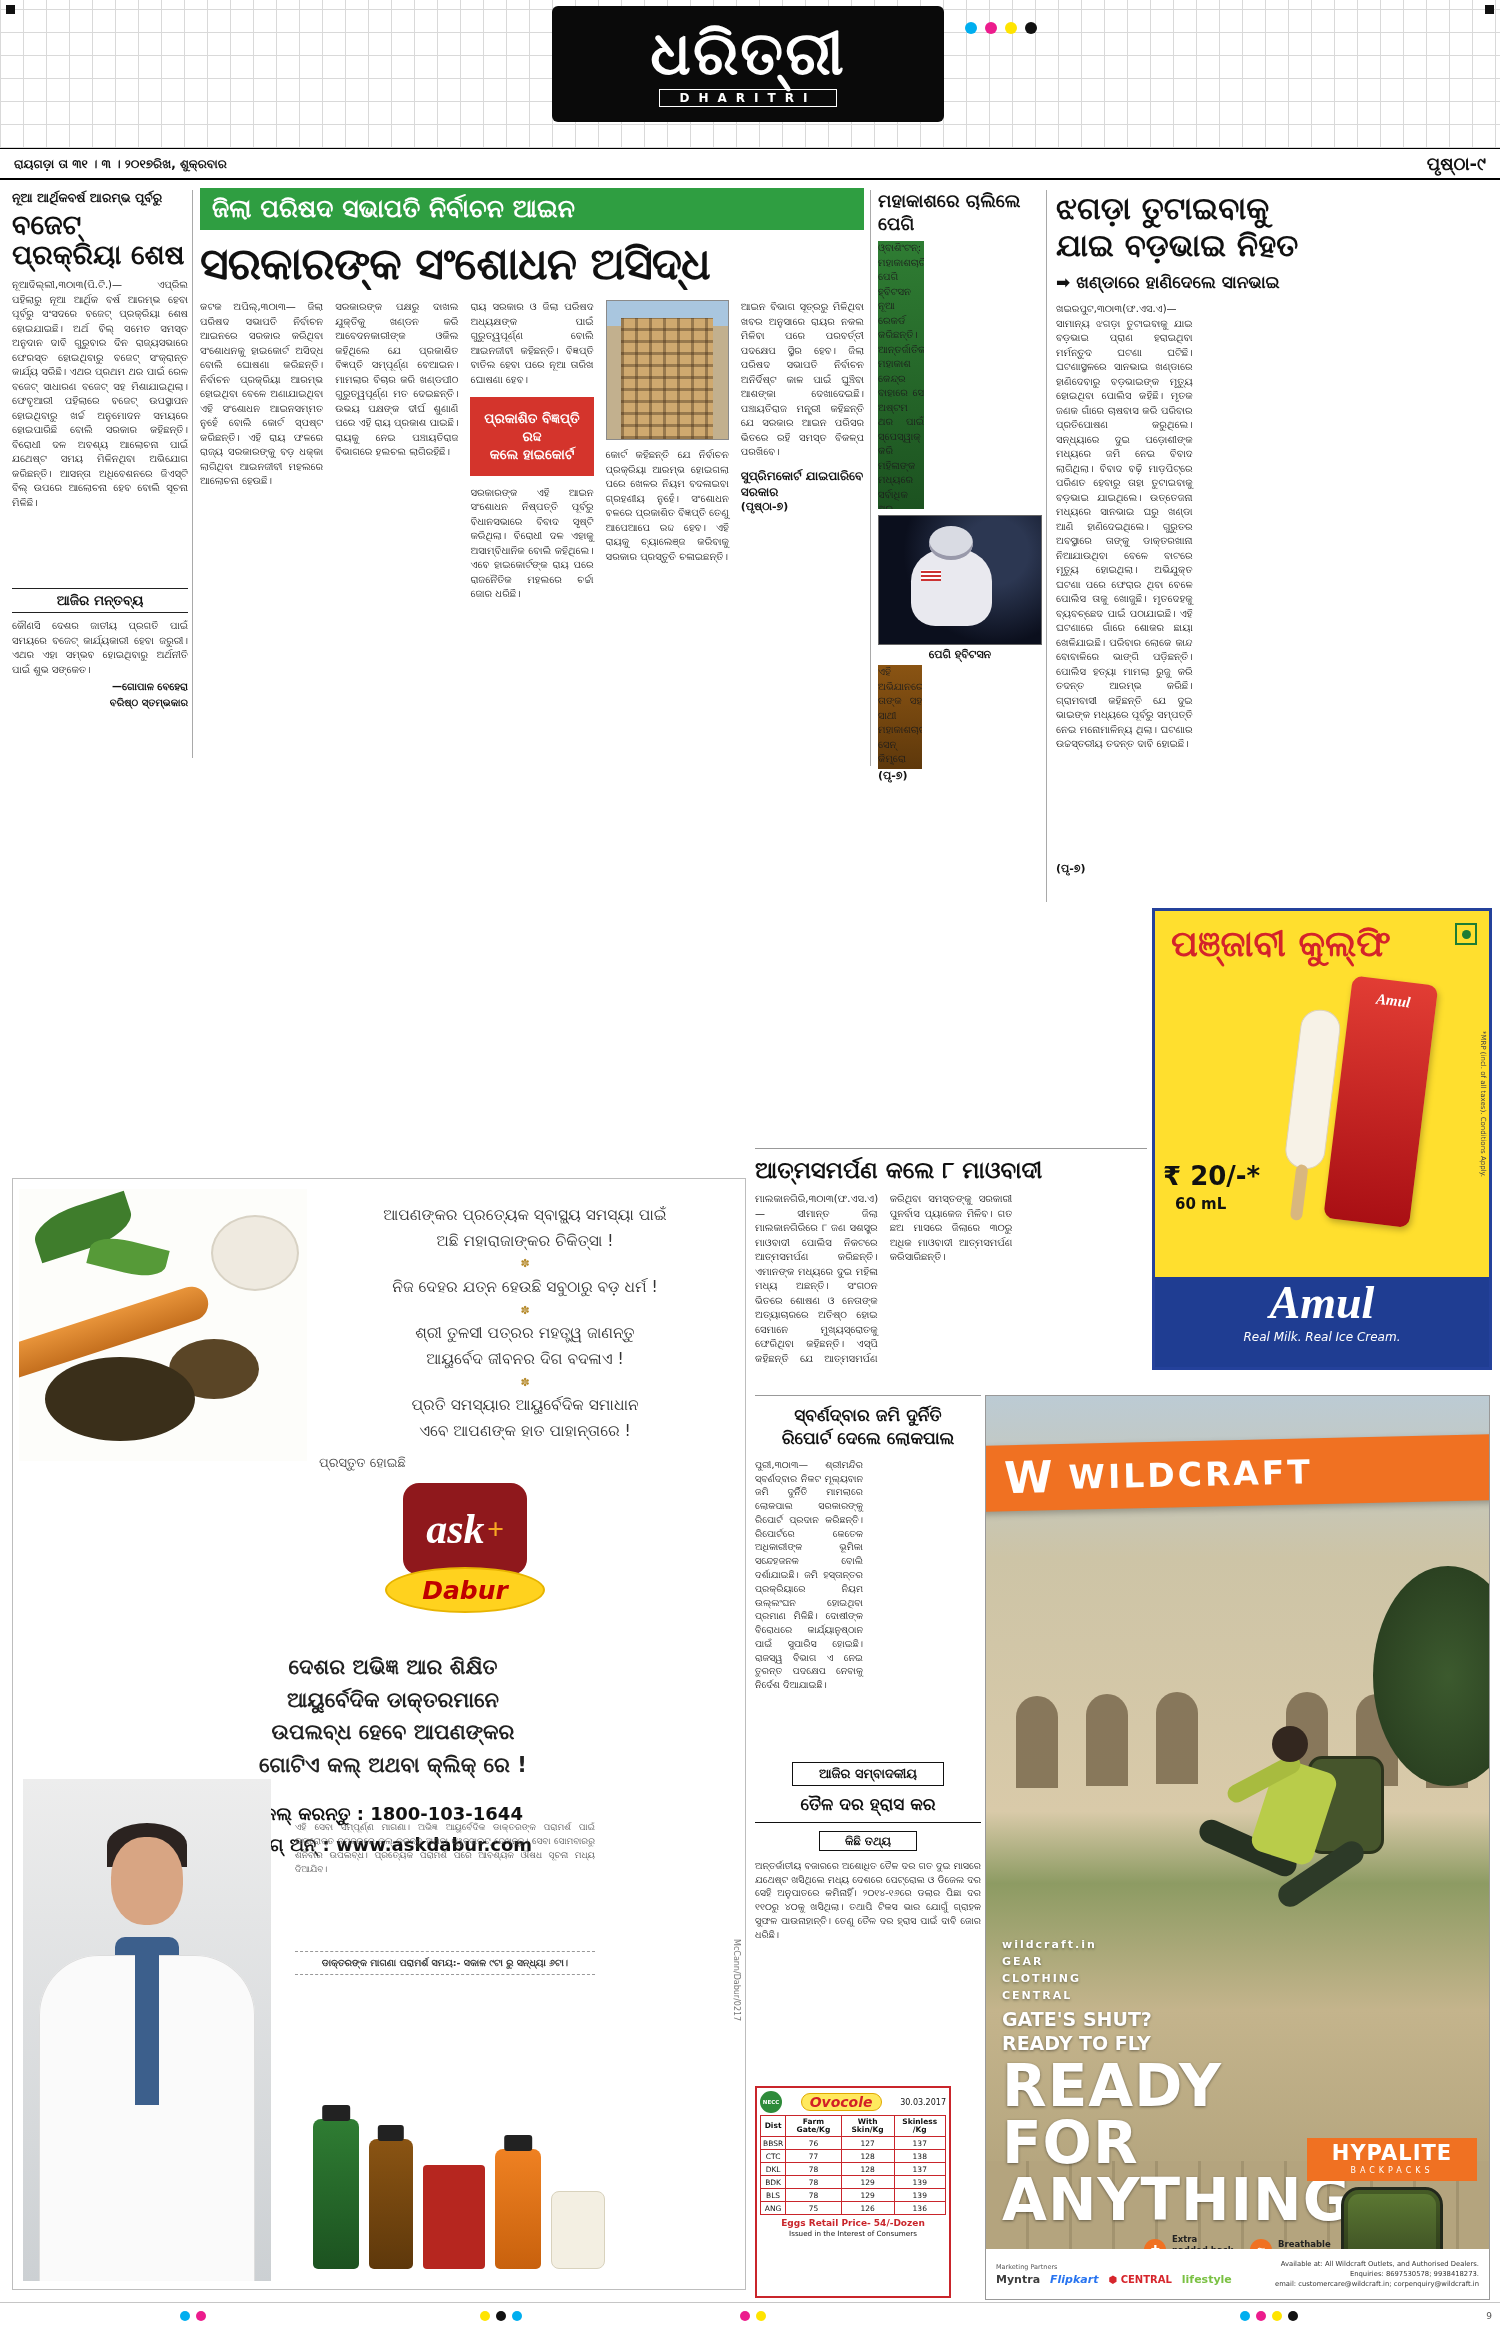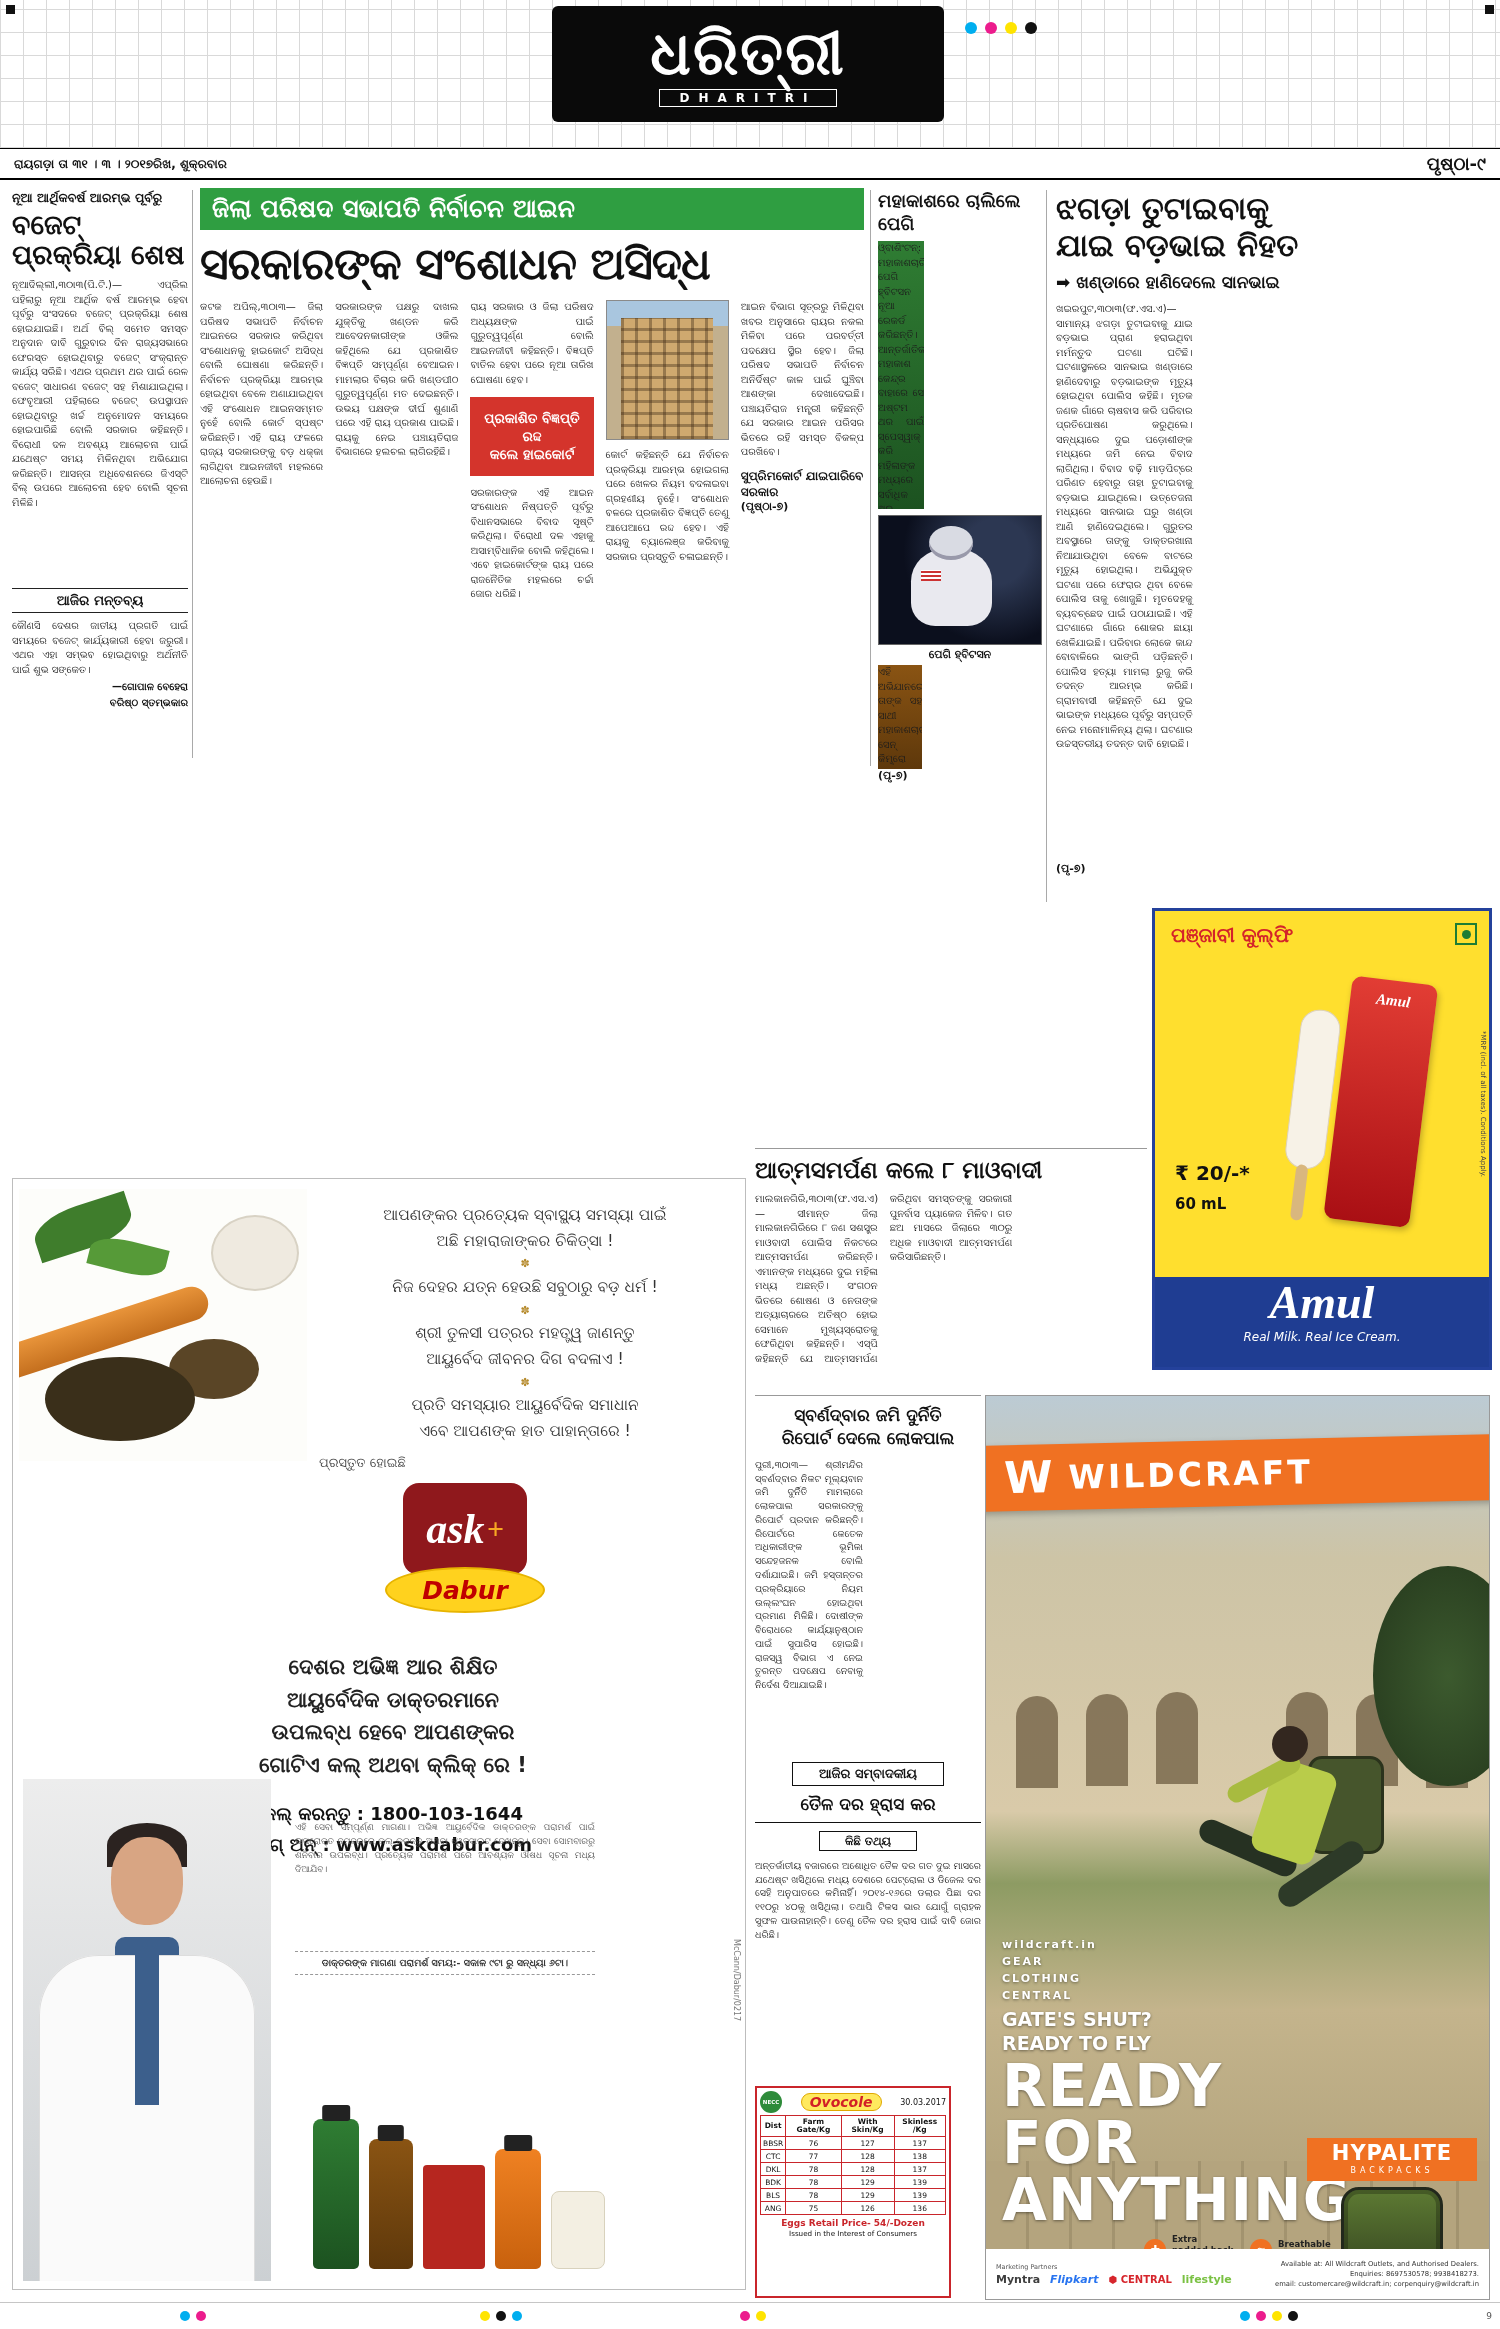--- a/index.html
+++ b/index.html
@@ -67,33 +67,33 @@
 
   
   #fight{position:absolute;left:1056px;top:190px;width:434px}
   #fight .ftitle{font-size:31px;font-weight:800;line-height:1.2}
   #fight .fsub{font-size:17px;font-weight:800;margin:8px 0 10px;display:flex;gap:6px;align-items:center}
   #fight .fcols{column-count:3;column-gap:12px;column-fill:auto;height:560px;overflow:hidden}
 
   
   #amul{position:absolute;left:1152px;top:908px;width:340px;height:462px;box-sizing:border-box;
     border:3px solid #24419b;background:#ffdf2e;overflow:hidden}
-  #amul .atitle{color:#d4232a;font-weight:800;font-size:20px;padding:12px 16px 0}
+  #amul .atitle{color:#d4232a;font-weight:800;font-size:36px;padding:12px 16px 0}
   .vegmark{position:absolute;right:12px;top:12px;width:18px;height:18px;border:2px solid #1e7d34;
     display:flex;align-items:center;justify-content:center}
   .vegmark i{width:9px;height:9px;border-radius:50%;background:#1e7d34}
   .kulfi{position:absolute;left:118px;top:66px;width:170px;height:260px;transform:rotate(7deg)}
   .kulfi .packet{position:absolute;left:64px;top:0;width:86px;height:244px;border-radius:10px;
     background:linear-gradient(180deg,#e23d34,#a90f14);box-shadow:2px 3px 6px rgba(0,0,0,.25)}
   .kulfi .pbrand{position:absolute;left:74px;top:12px;width:66px;text-align:center;color:#fff;
     font-family:"Liberation Serif",serif;font-style:italic;font-weight:700;font-size:15px}
   .kulfi .bar{position:absolute;left:18px;top:38px;width:38px;height:158px;background:#f7f2e7;
     border:1px solid #ddd2bb;border-radius:19px}
   .kulfi .stick{position:absolute;left:31px;top:194px;width:12px;height:56px;background:#d9b77e;border-radius:6px}
-  #amul .price{position:absolute;left:20px;top:250px;font-weight:800;font-size:20px}
+  #amul .price{position:absolute;left:8px;top:250px;font-weight:800;font-size:26px}
   #amul .ml{position:absolute;left:20px;top:284px;font-weight:700;font-size:15px}
   #amul .mrp{position:absolute;right:2px;top:120px;writing-mode:vertical-rl;font-size:7px;color:#444}
   #amul .aband{position:absolute;left:0;right:0;bottom:0;height:90px;background:#1f3d92;color:#fff;text-align:center}
   #amul .ascript{font-family:"Liberation Serif",serif;font-style:italic;font-weight:700;font-size:46px;line-height:1.15}
   #amul .atag{font-size:12px;font-style:italic}
 
   
   #maoist{position:absolute;left:755px;top:1148px;width:392px;border-top:1px solid #999;padding-top:8px}
   #maoist .mtitle{font-size:23px;font-weight:800;margin-bottom:8px}
   #maoist .mbody{column-count:3;column-gap:12px;column-fill:auto;height:178px;overflow:hidden}

